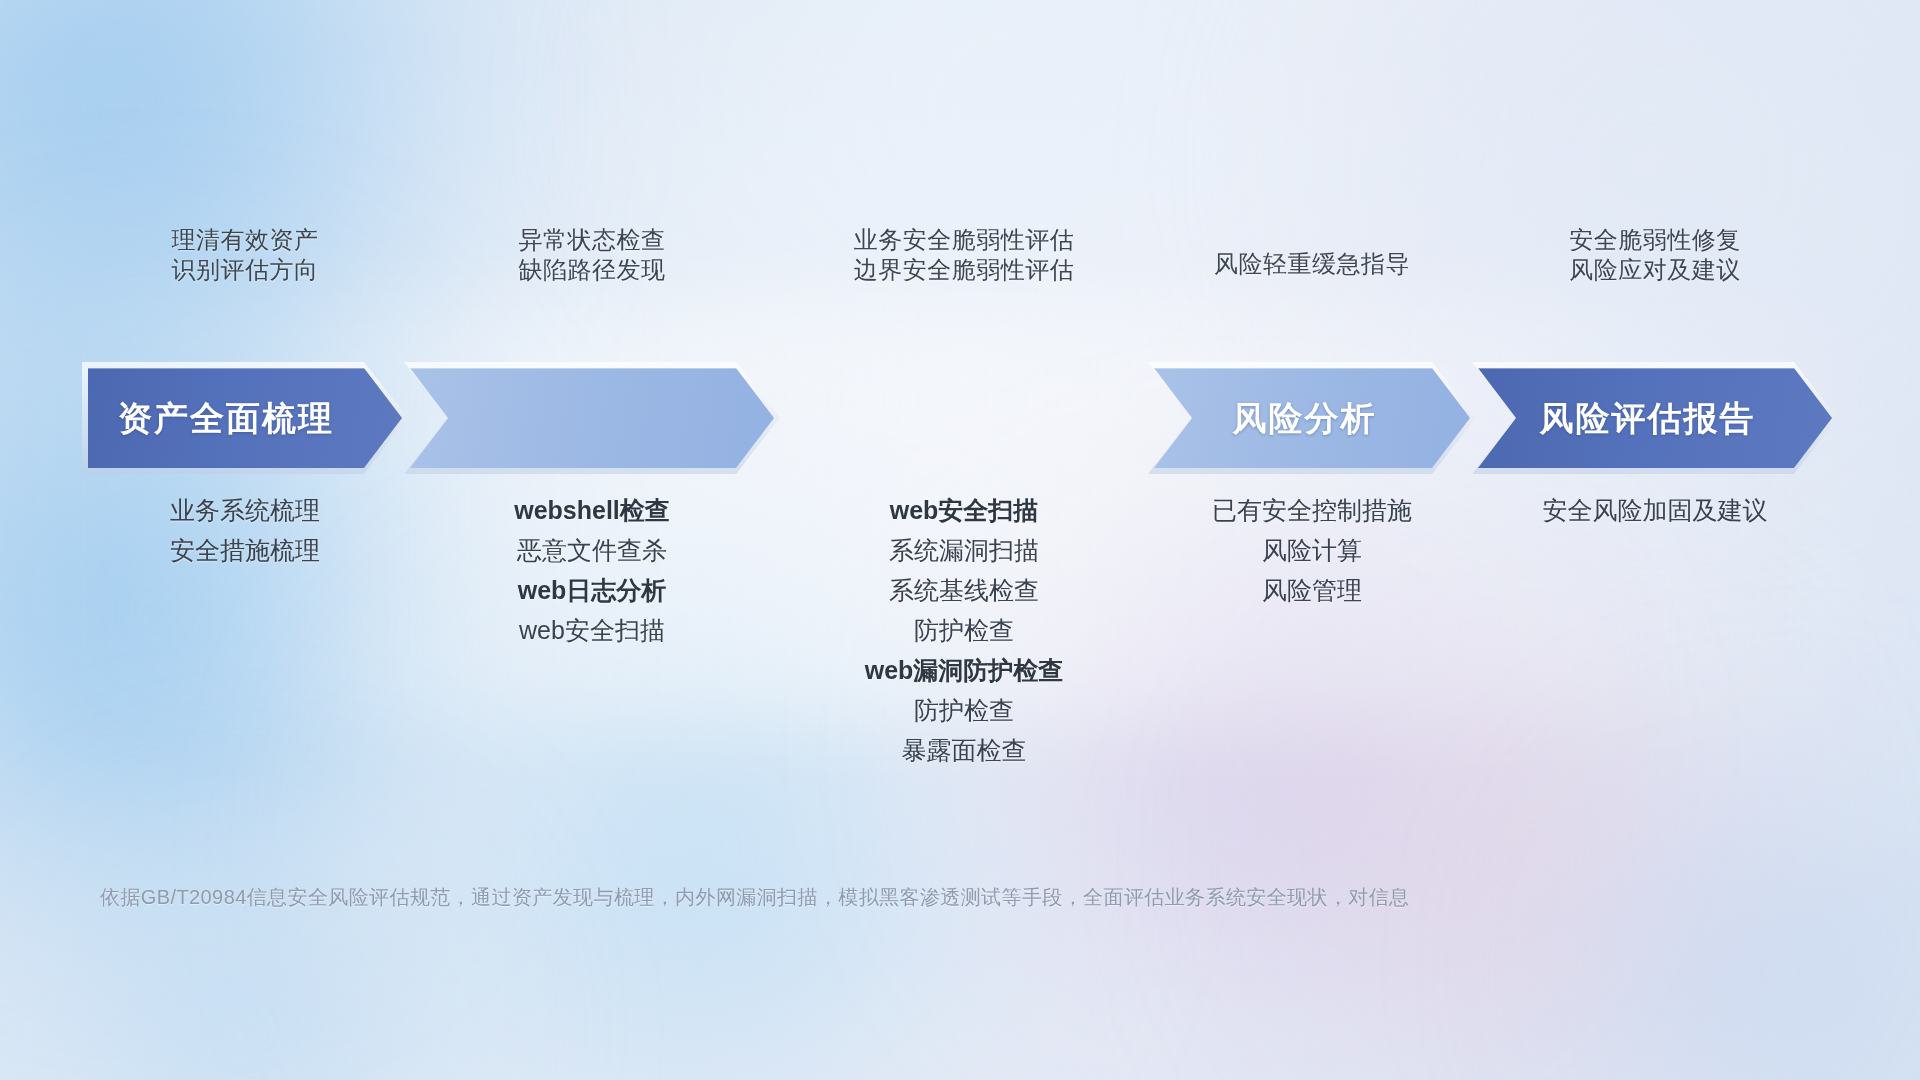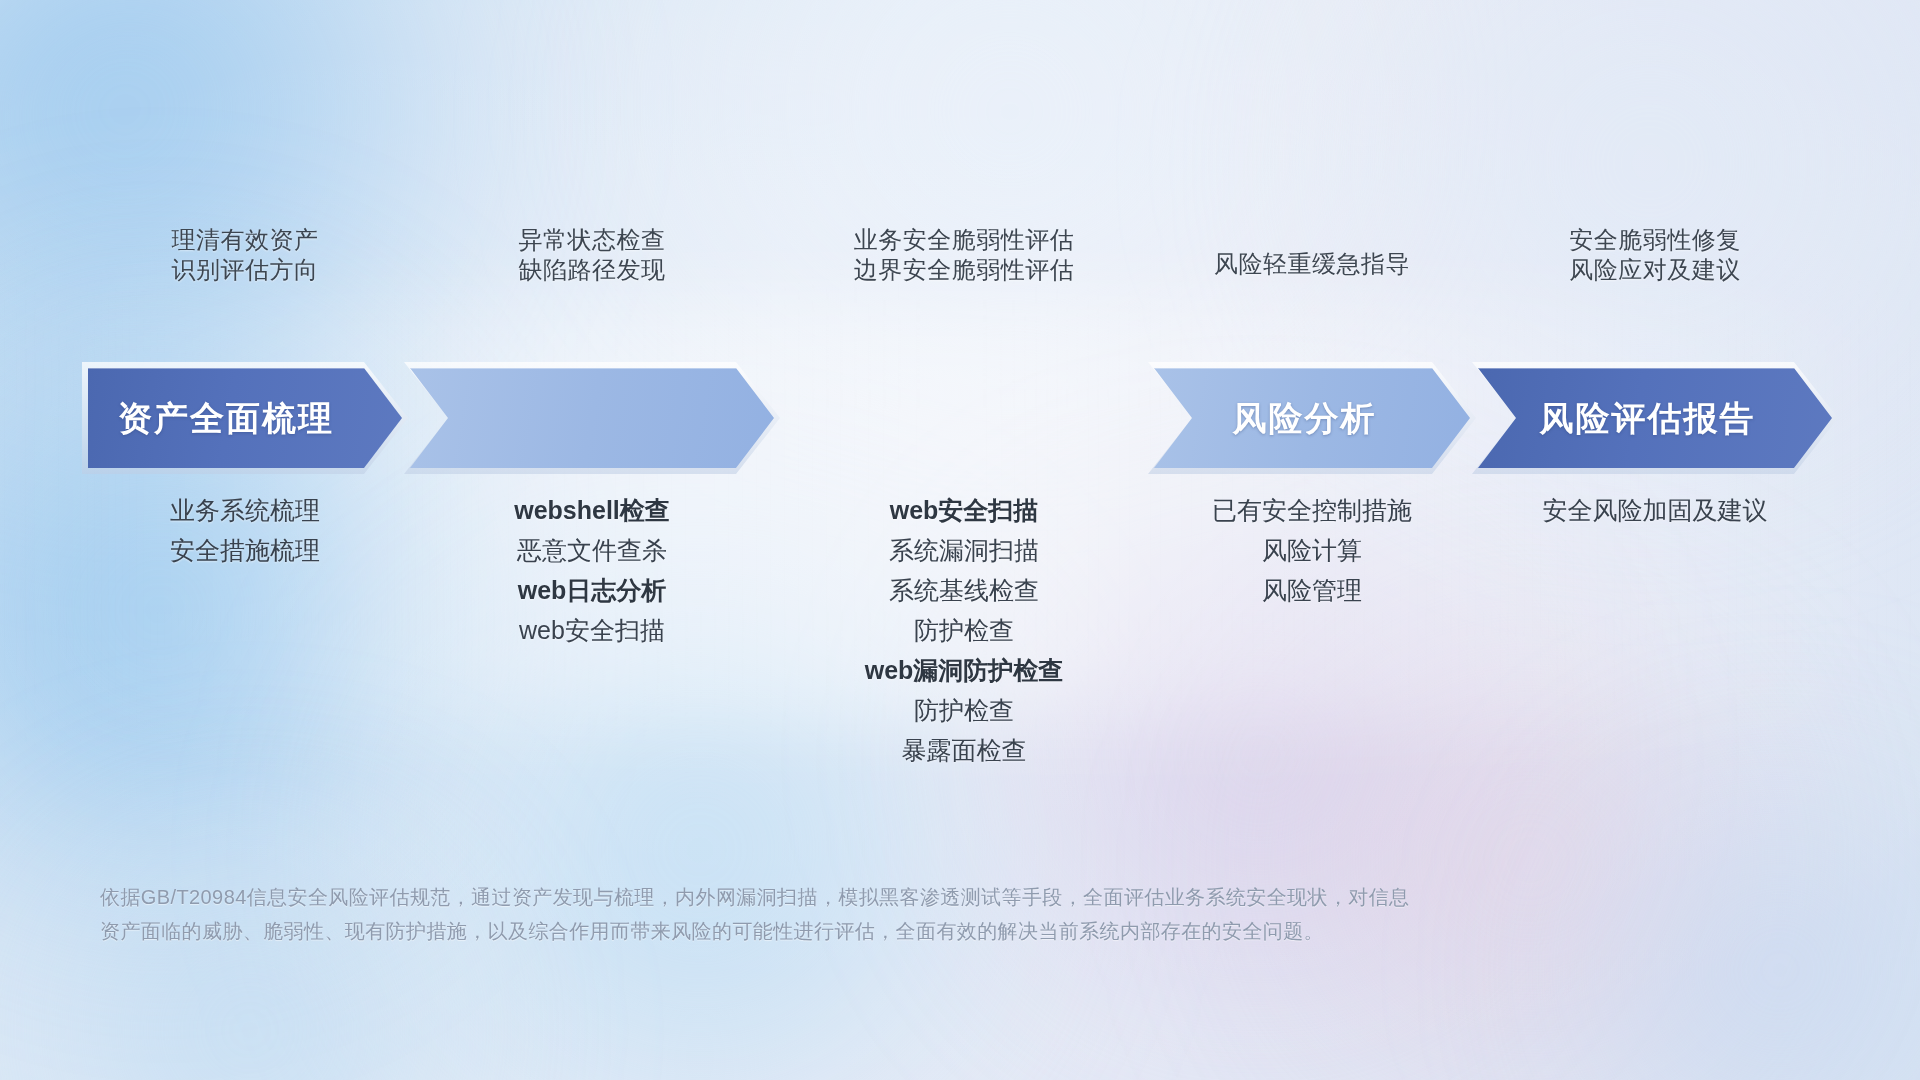--- a/index.html
+++ b/index.html
@@ -211,15 +211,14 @@
       </div>
       <div class="col" style="position: absolute; left: 1478px; width: 354px;">
         <div class="item-list">
           <div class="item">安全风险加固及建议</div>
         </div>
       </div>
     </div>
 
   <div id="footer">
     <p>依据GB/T20984信息安全风险评估规范，通过资产发现与梳理，内外网漏洞扫描，模拟黑客渗透测试等手段，全面评估业务系统安全现状，对信息</p>
-    <p>资产面临的威胁、脆弱性、现有防护措施，以及综合作用而带来风险的可能性进行评估，全面有效的解决当前系统内部存在的安全问题。</p>
   </div>
 </div>
 
 </body></html>

